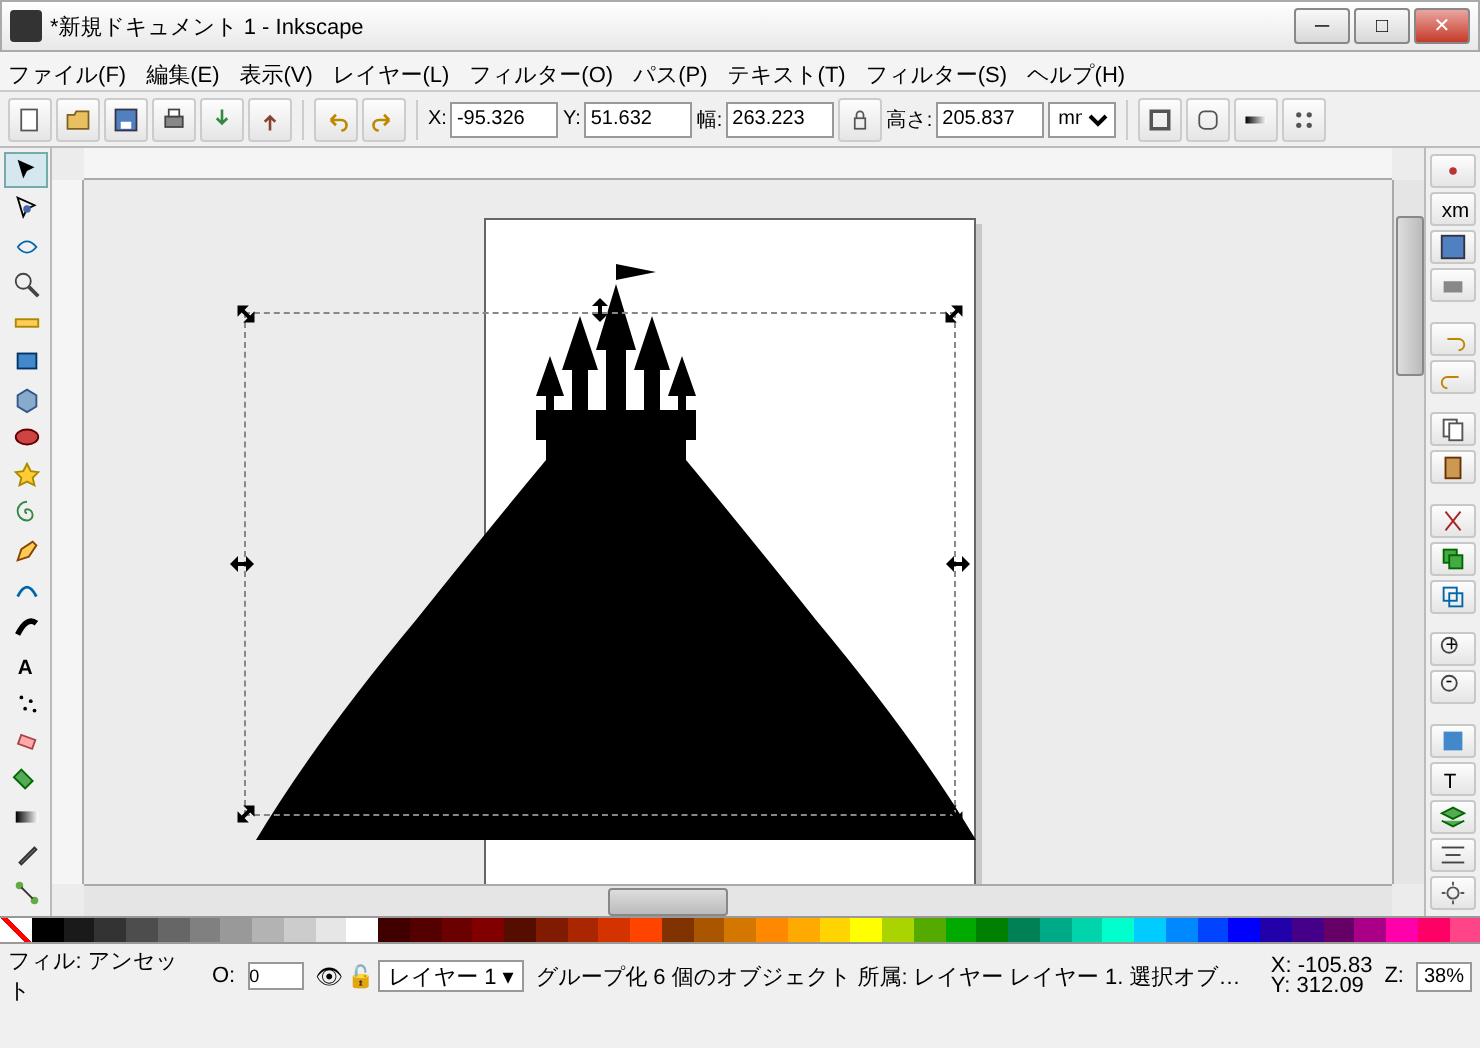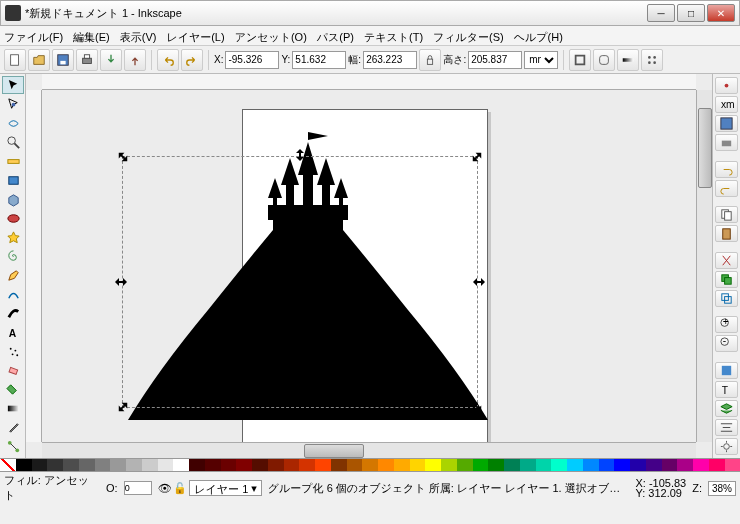--- a/index.html
+++ b/index.html
@@ -46,21 +46,21 @@
 .rtbtn{width:23px;height:23px;border:1px solid #c8c8c8;background:linear-gradient(#fdfdfd,#e5e5e5);border-radius:2px;display:flex;align-items:center;justify-content:center}
 .rtbtn svg{width:15px;height:15px}
 .palette{height:14px;display:flex;border-top:1px solid #999;border-bottom:1px solid #999}
 .swatch{flex:1;height:100%}
 .swatch.none{background:#fff;position:relative}
 .swatch.none:after{content:"";position:absolute;inset:0;background:linear-gradient(45deg,transparent 44%,red 44%,red 56%,transparent 56%)}
 .status{height:32px;background:#f0f0f0;display:flex;align-items:center;padding:0 4px;gap:6px;font-size:10px}
 .status .fill{display:flex;flex-direction:column;gap:1px;font-size:9px;width:96px}
 .status input.op{width:28px;height:14px;border:1px solid #999;font-size:9px}
 .status .layer{display:flex;align-items:center;gap:2px}
-.status .layer .lyname{border:1px solid #999;background:#fff;padding:1px 4px;height:16px;display:flex;align-items:flex-start}
+.status .layer .lyname{border:1px solid #999;background:#fff;padding:1px 4px;height:16px;display:flex;align-items:center}
 .status .msg{flex:1;overflow:hidden;white-space:nowrap;text-overflow:ellipsis}
 .status .xy{font-family:monospace;font-size:9px;line-height:10px}
 .status .zoom{border:1px solid #999;background:#fff;padding:1px 3px;font-size:10px}
 </style>
 </head>
 <body>
 
 <div class="titlebar">
   <div class="icon"></div>
   <div class="ttl">*新規ドキュメント 1 - Inkscape</div>
@@ -69,21 +69,21 @@
     <div class="winbtn">□</div>
     <div class="winbtn close">✕</div>
   </div>
 </div>
 
 <div class="menubar">
   <span>ファイル(F)</span>
   <span>編集(E)</span>
   <span>表示(V)</span>
   <span>レイヤー(L)</span>
-  <span>アンセット(O)</span>
+  <span>フィルター(O)</span>
   <span>パス(P)</span>
   <span>テキスト(T)</span>
   <span>フィルター(S)</span>
   <span>ヘルプ(H)</span>
 </div>
 
 <div class="toolbar">
   <div class="tbtn">
       <svg viewBox="0 0 16 16">
         <rect x="3" y="2" width="9" height="12" fill="#fff" stroke="#555"></rect>

